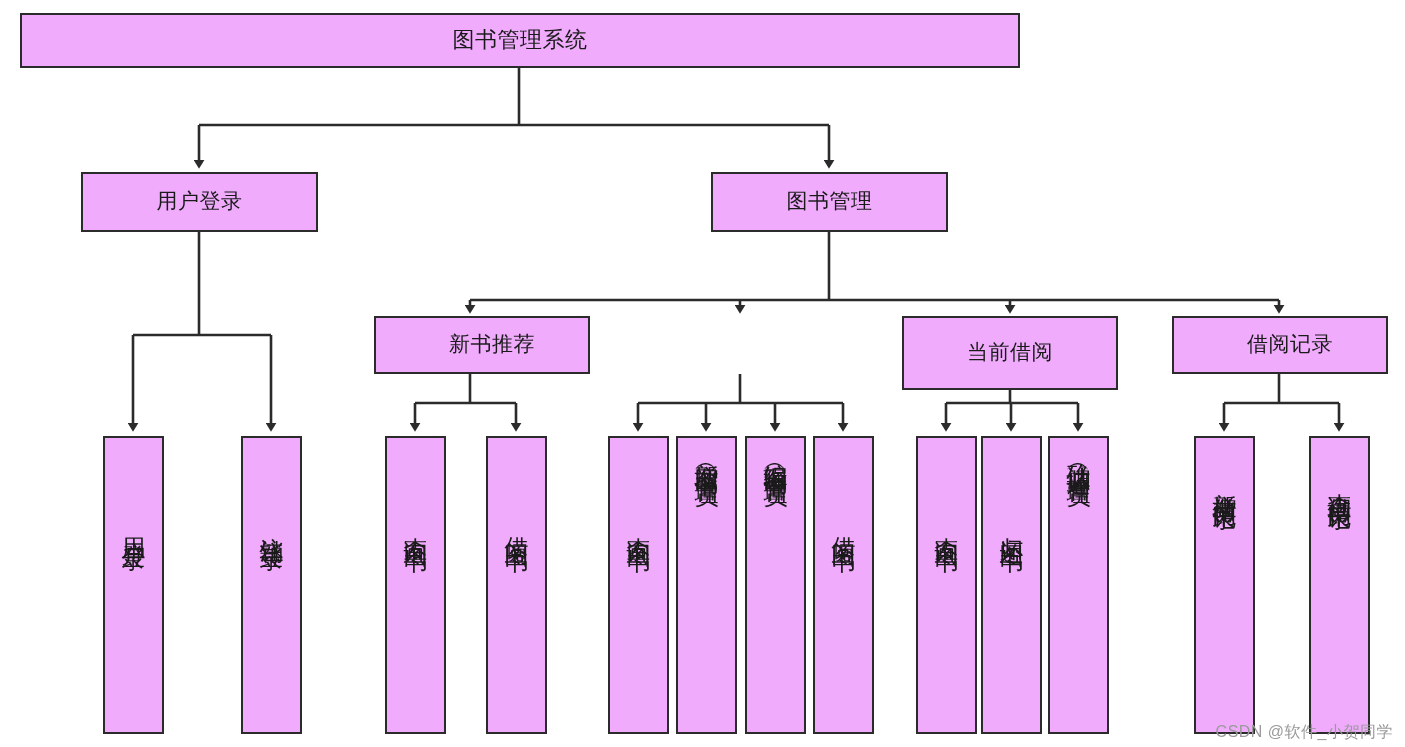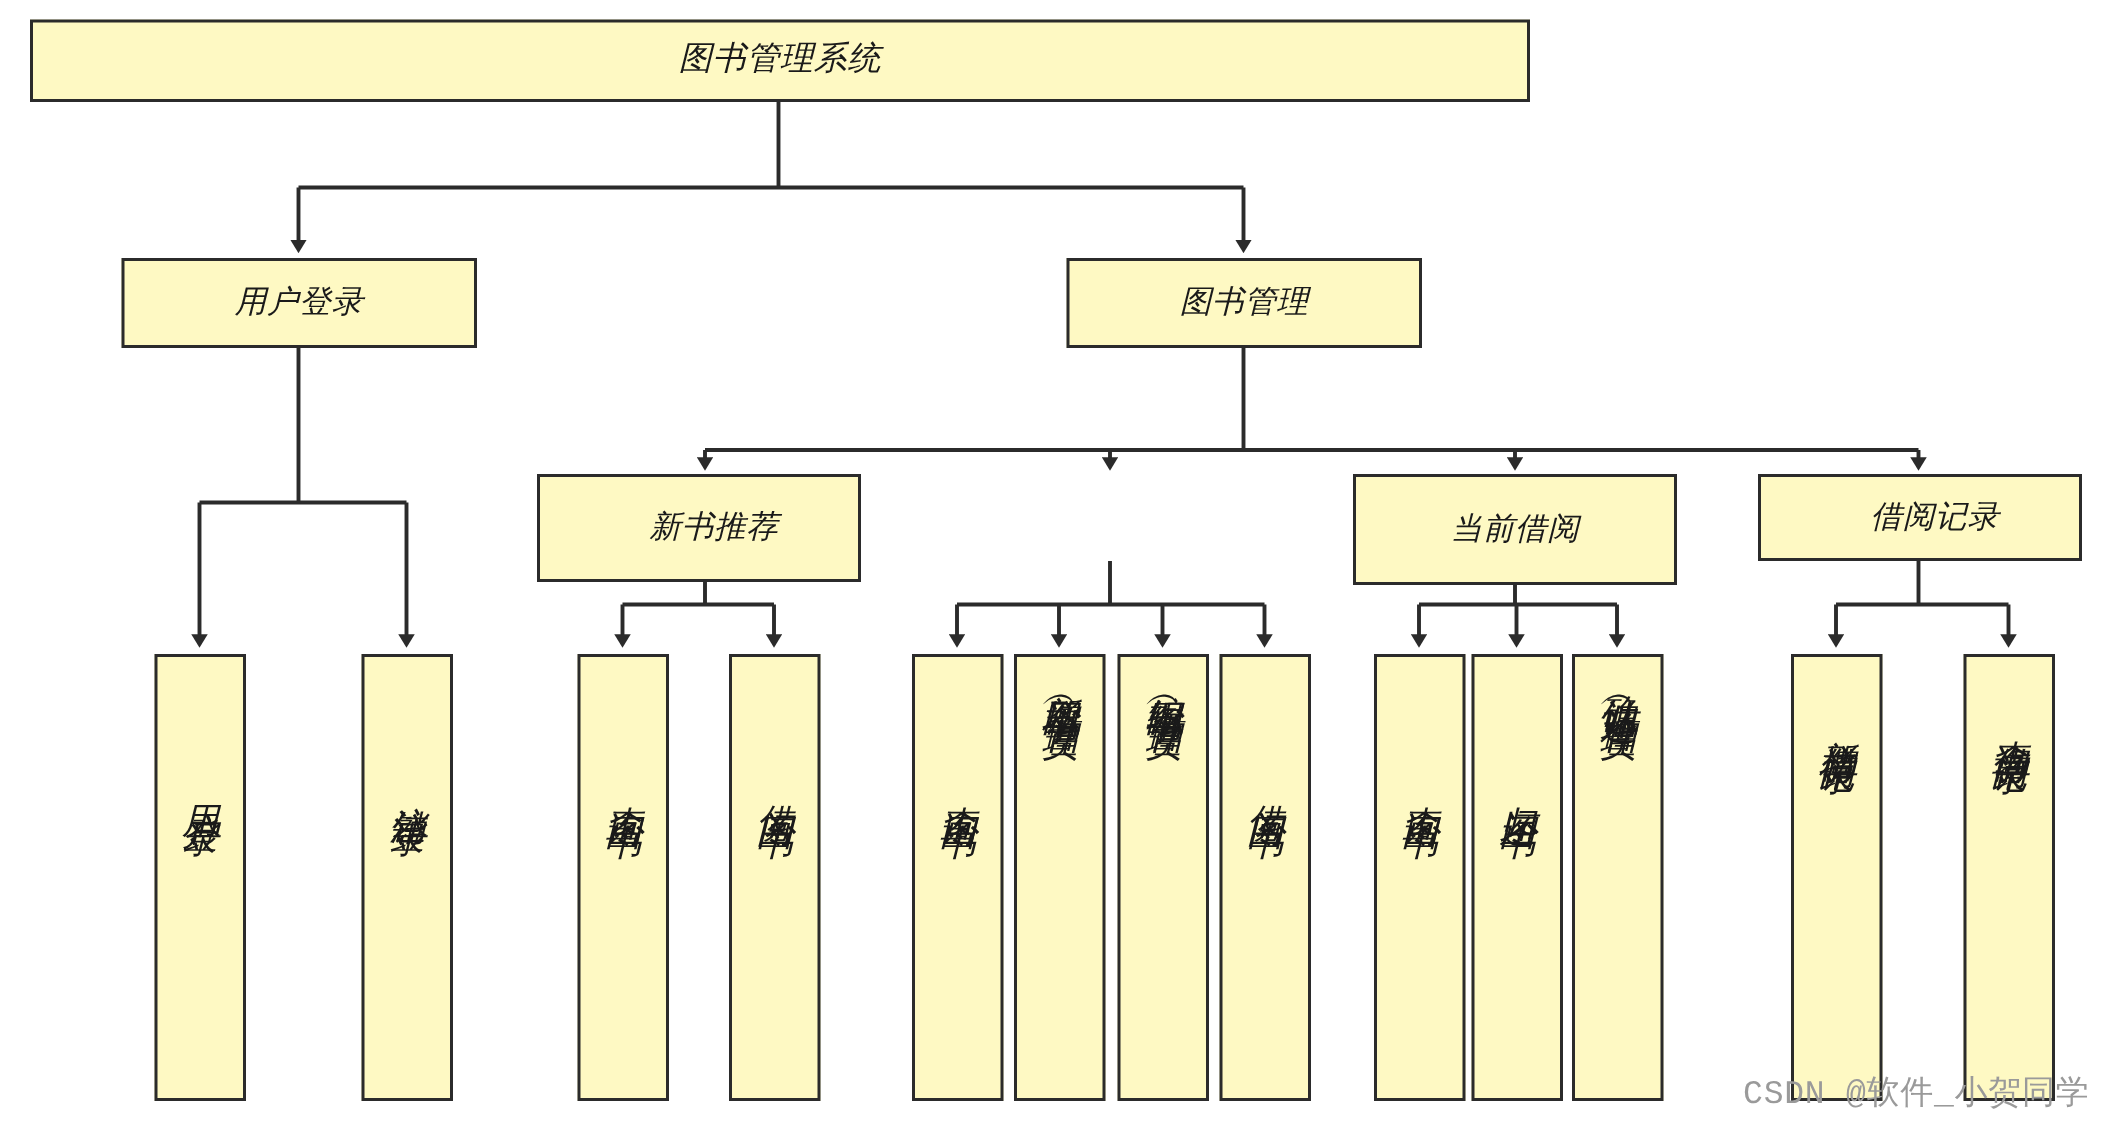--- a/index.html
+++ b/index.html
@@ -16,28 +16,27 @@
     background:#ffffff;
   }
   #edge-layer{
     position:absolute;left:0;top:0;
     width:1405px;height:747px;
     pointer-events:none;
   }
   .node{
     position:absolute;
     box-sizing:border-box;
-    background:#fef9c3;
+    background:#f0abfc;
     border:2.2px solid #2b2b2b;
     display:flex;
     align-items:center;
     justify-content:center;
     color:#1a1a1a;
     z-index:2;
-    font-style:italic;
   }
   .node .label{
     display:block;
     line-height:1.12;
     white-space:pre;
     text-align:center;
   }
   
   .node.horiz .label{
     font-size:21px;
@@ -57,26 +56,26 @@
     line-height:1;
     white-space:nowrap;
   }
   .node.vert.tall .label{
     letter-spacing:3px;
   }
   #watermark{
     position:absolute;
     right:12px;
     bottom:4px;
-    font-size:22px;
+    font-size:16px;
     color:#9a9a9a;
     letter-spacing:0.5px;
     z-index:5;
     white-space:nowrap;
-    font-family:Liberation Mono, monospace;
+    font-family:Liberation Sans, sans-serif;
   }
 </style>
 </head>
 <body>
 
 <div id="diagram-root">
 
   <svg id="edge-layer" viewBox="0 0 1405 747" width="1405" height="747" xmlns="http://www.w3.org/2000/svg">
     <defs>
       <marker id="arrow" markerWidth="9" markerHeight="11" refX="1.2" refY="5.5" orient="auto" markerUnits="userSpaceOnUse">
@@ -131,21 +130,21 @@
     <span class="label">图书管理系统</span>
   </div>
 
   <div class="node horiz" style="left:81px;top:172px;width:237px;height:60px;">
     <span class="label">用户登录</span>
   </div>
   <div class="node horiz" style="left:711px;top:172px;width:237px;height:60px;">
     <span class="label">图书管理</span>
   </div>
 
-  <div class="node horiz" style="left:358px;top:316px;width:216px;height:72px;padding-left:20px;">
+  <div class="node horiz" style="left:374px;top:316px;width:216px;height:58px;padding-left:20px;">
     <span class="label">新书推荐</span>
   </div>
   <div class="node horiz" style="left:902px;top:316px;width:216px;height:74px;">
     <span class="label">当前借阅</span>
   </div>
   <div class="node horiz" style="left:1172px;top:316px;width:216px;height:58px;padding-left:20px;">
     <span class="label">借阅记录</span>
   </div>
 
   <div class="node vert" style="left:103px;top:436px;width:61px;height:298px;padding-top:80px;">

